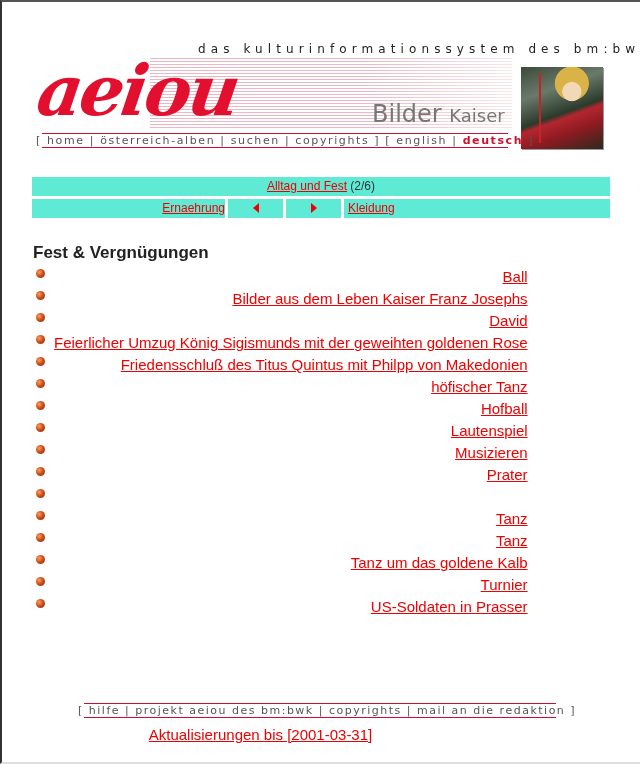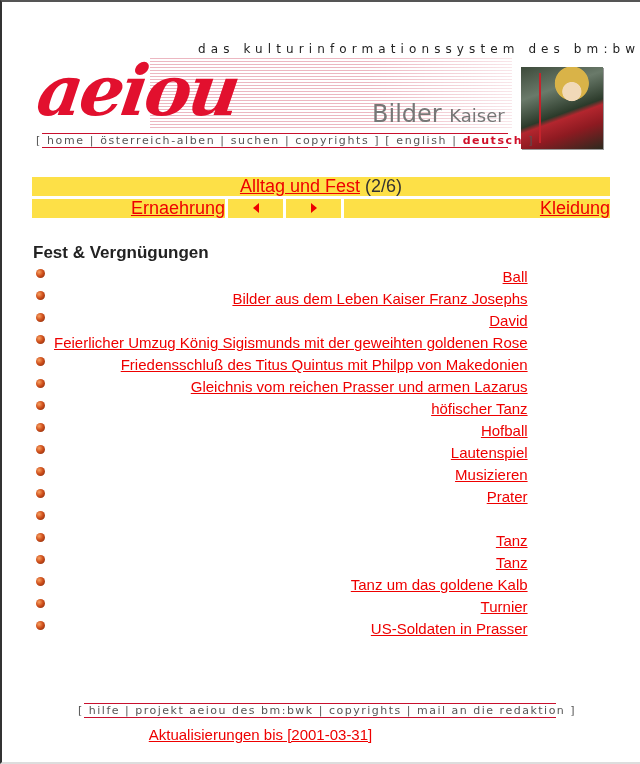--- a/index.html
+++ b/index.html
@@ -49,26 +49,26 @@
   }
   .topnav .line { position:absolute; left:6px; top:0; width:466px; height:1px; background:#c8102e; }
   .topnav .line2 { top:14px; }
   .topnav a { color:#555; text-decoration:none; }
   .topnav a.active { color:#d0102a; font-weight:bold; }
   .topnav .sep { color:#555; }
 
   
   .navbar { position:absolute; left:32px; top:177px; width:578px; }
   .nav-row { display:flex; gap:3px; margin-bottom:3px; height:19px; }
-  .cell { background:#fde047; font-size:18px; line-height:19px; color:#333; }
+  .cell { background:#5eead4; font-size:12px; line-height:19px; color:#333; }
   .cell.full { flex:1; text-align:center; }
   .cell a { color:#e00; text-decoration:underline; }
   .cell.left { width:193px; text-align:right; }
   .cell.arrow { width:55px; text-align:center; }
-  .cell.right { flex:1; text-align:right; padding-left:16px; }
+  .cell.right { flex:1; text-align:left; padding-left:4px; }
   .tri-left { display:inline-block; width:0; height:0; border-top:5px solid transparent; border-bottom:5px solid transparent; border-right:6px solid #e00; vertical-align:middle; margin-top:-2px; }
   .tri-right { display:inline-block; width:0; height:0; border-top:5px solid transparent; border-bottom:5px solid transparent; border-left:6px solid #e00; vertical-align:middle; margin-top:-2px; }
 
   
   .section-title { position:absolute; left:33px; top:243px; font-size:17px; font-weight:bold; color:#222; }
   .items { position:absolute; left:36px; top:266px; margin:0; padding:0; list-style:none;text-align:right; }
   .items li { height:22px; position:relative; padding-left:18px; font-size:15px; line-height:22px; }
   .items li a { color:#e00; text-decoration:underline; white-space:nowrap; }
   .bullet {
     position:absolute; left:0; top:3px; width:9px; height:9px; border-radius:50%;
@@ -144,21 +144,20 @@
 </div>
 
 <div class="section-title">Fest &amp; Vergnügungen</div>
 
 <ul class="items">
   <li><span class="bullet"></span><a>Ball</a></li>
   <li><span class="bullet"></span><a>Bilder aus dem Leben Kaiser Franz Josephs</a></li>
   <li><span class="bullet"></span><a>David</a></li>
   <li><span class="bullet"></span><a>Feierlicher Umzug König Sigismunds mit der geweihten goldenen Rose</a></li>
   <li><span class="bullet"></span><a>Friedensschluß des Titus Quintus mit Philpp von Makedonien</a></li>
-  <li><span class="bullet"></span><a>Gleichnis vom reichen Prasser und armen Lazarus</a></li>
   <li><span class="bullet"></span><a>höfischer Tanz</a></li>
   <li><span class="bullet"></span><a>Hofball</a></li>
   <li><span class="bullet"></span><a>Lautenspiel</a></li>
   <li><span class="bullet"></span><a>Musizieren</a></li>
   <li><span class="bullet"></span><a>Prater</a></li>
   <li><span class="bullet"></span></li>
   <li><span class="bullet"></span><a>Tanz</a></li>
   <li><span class="bullet"></span><a>Tanz</a></li>
   <li><span class="bullet"></span><a>Tanz um das goldene Kalb</a></li>
   <li><span class="bullet"></span><a>Turnier</a></li>

